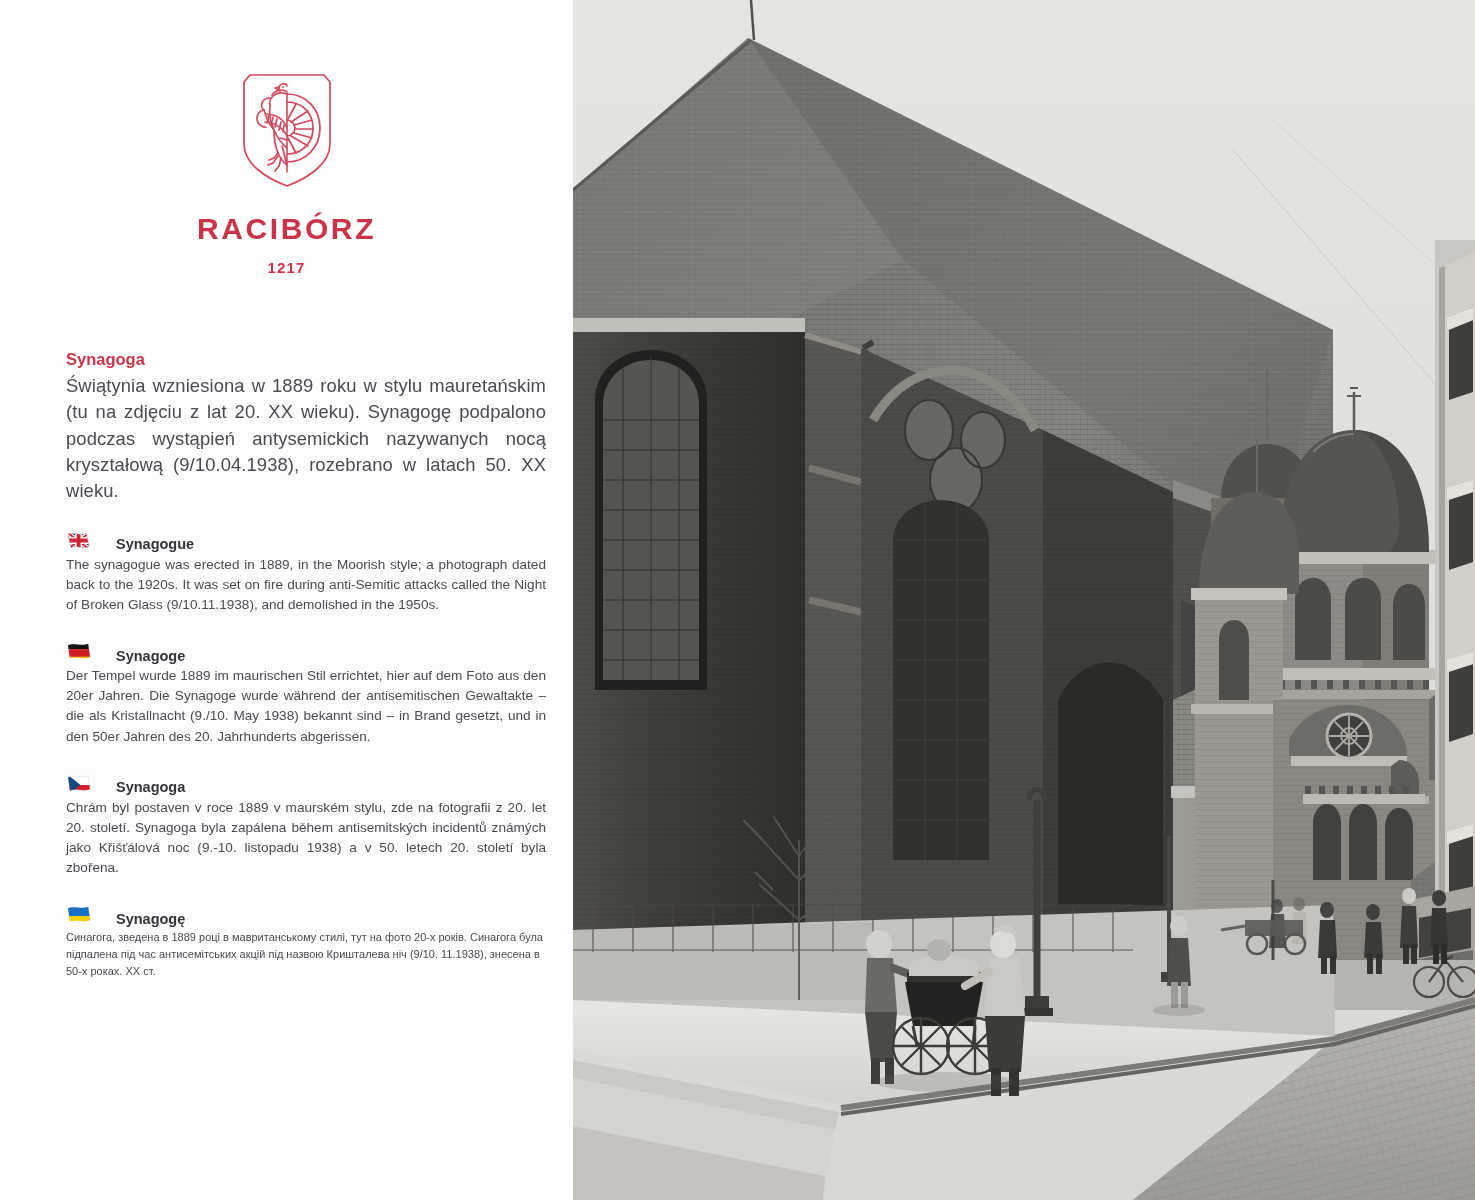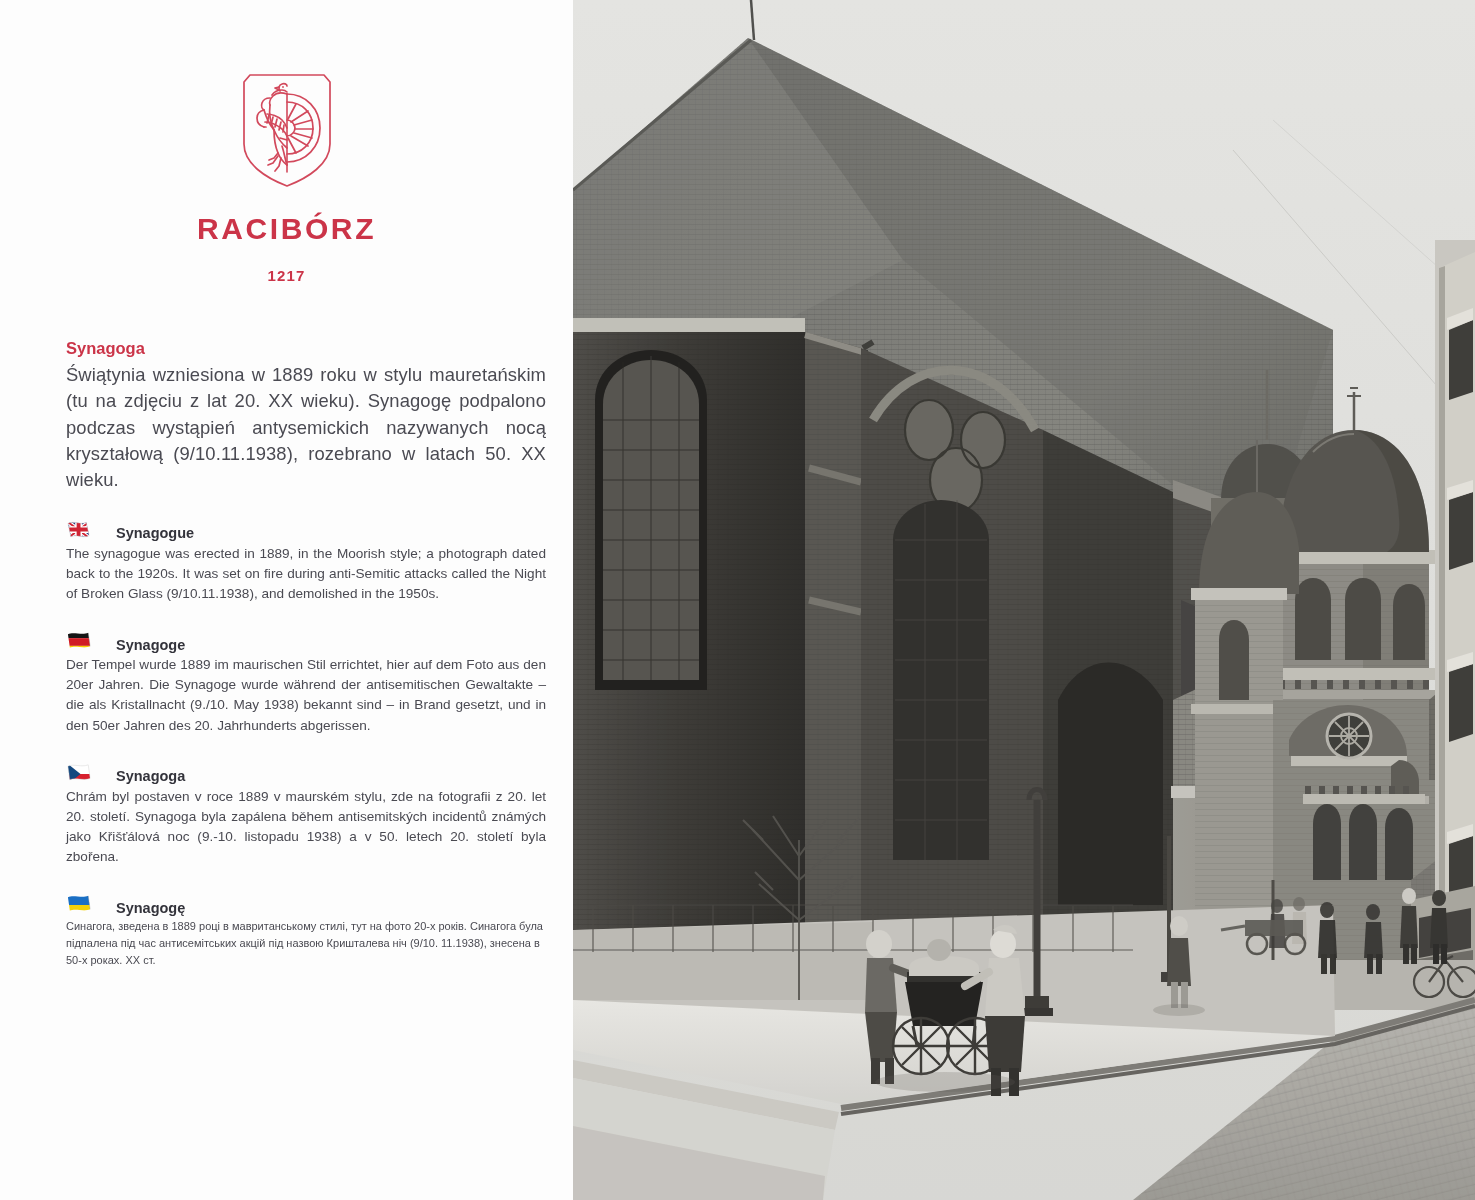--- a/index.html
+++ b/index.html
@@ -48,31 +48,31 @@
   }
   .brand-name {
     margin-top: 22px;
     font-size: 30px;
     font-weight: 700;
     letter-spacing: 2.6px;
     color: #cb3448;
     line-height: 1;
   }
   .brand-year {
-    margin-top: 24px;
+    margin-top: 16px;
     font-size: 15px;
     font-weight: 700;
     letter-spacing: 1.1px;
     color: #cb3448;
     line-height: 1;
   }
 
   .content {
     position: absolute;
-    top: 337px;
+    top: 348px;
     left: 66px;
     width: 480px;
   }
 
   .sec-title-pl {
     font-size: 16.5px;
     font-weight: 700;
     color: #cb3448;
     margin: 0 0 3px 0;
     line-height: 1.35;
@@ -190,21 +190,21 @@
         </g>
       </svg>
       <div class="brand-name">RACIBÓRZ</div>
       <div class="brand-year">1217</div>
     </div>
 
     <div class="content">
 
       <div>
         <h1 class="sec-title-pl">Synagoga</h1>
-        <p class="body-pl">Świątynia wzniesiona w 1889 roku w stylu mauretańskim (tu na zdjęciu z lat 20. XX wieku). Synagogę podpalono podczas wystąpień antysemickich nazywanych nocą kryształową (9/10.11.1938), rozebrano w latach 50. XX wieku.</p>
+        <p class="body-pl">Świątynia wzniesiona w 1889 roku w stylu mauretańskim (tu na zdjęciu z lat 20. XX wieku). Synagogę podpalono podczas wystąpień antysemickich nazywanych nocą kryształową (9/10.04.1938), rozebrano w latach 50. XX wieku.</p>
       </div>
 
       <div class="lang-block">
         <div class="lang-head">
           <svg class="flag" viewBox="0 0 60 48">
             <defs>
                 <clipPath id="ukclip">
                   <path d="M4 8 C16 2 30 12 42 6 L48 34 C36 40 22 30 10 36 Z"></path>
                 </clipPath>
               </defs>

